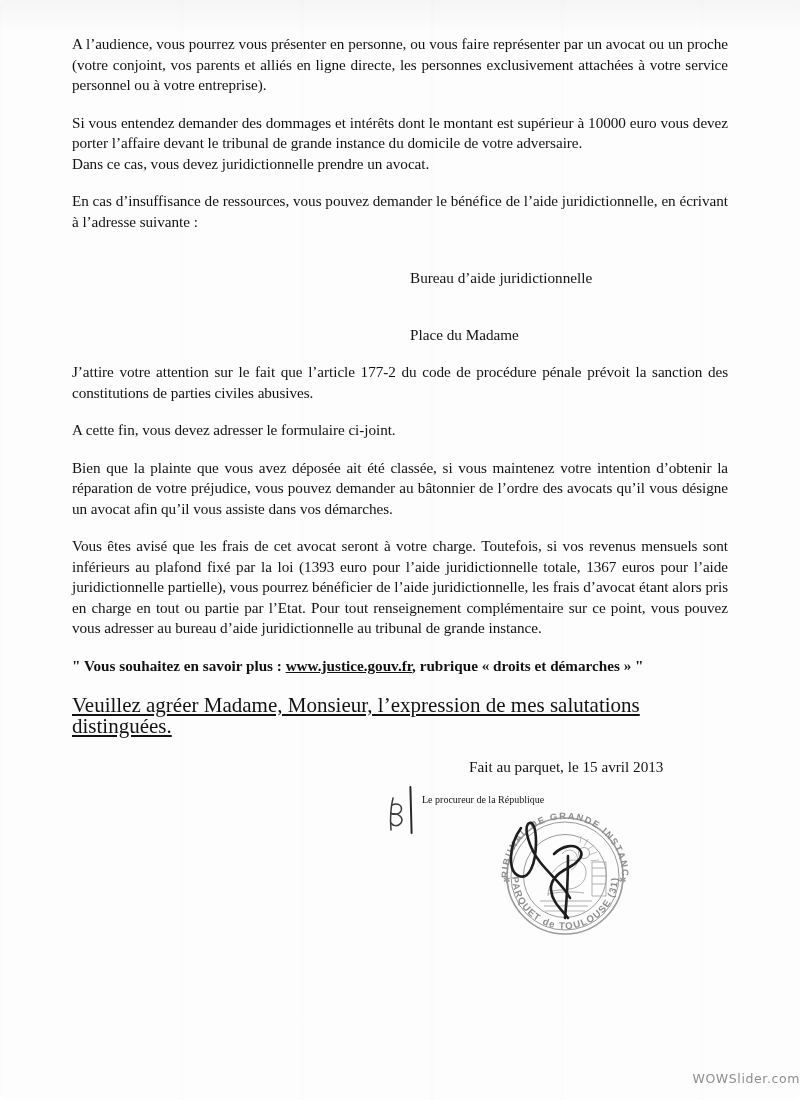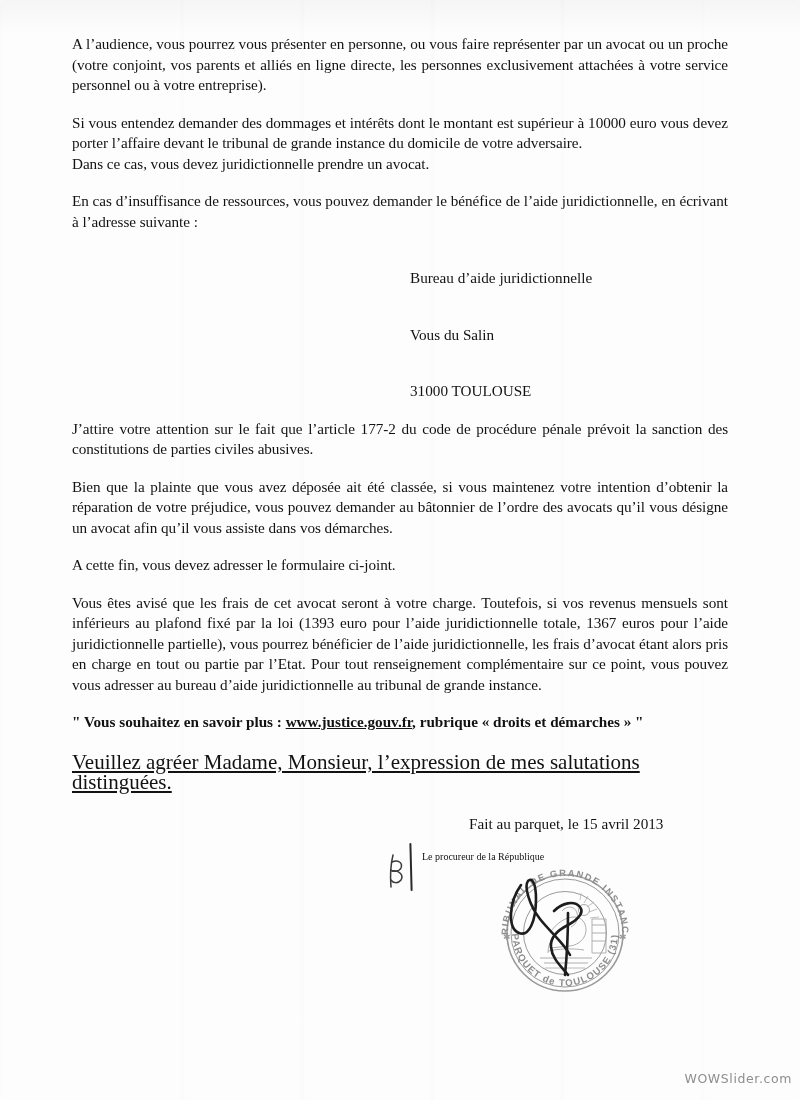--- a/index.html
+++ b/index.html
@@ -128,21 +128,21 @@
     left: 416px;
     top: 48px;
     width: 154px;
     height: 130px;
   }
   .seal svg { display: block; }
 
   
   .watermark {
     position: absolute;
-    right: 8px;
+    right: 0;
     bottom: 14px;
     font-family: "DejaVu Sans", sans-serif;
     font-size: 12.5px;
     letter-spacing: 0.6px;
     color: #8e8e8e;
     user-select: none;
   }
 </style>
 </head>
 <body>
@@ -155,29 +155,28 @@
 
     <p class="para">
       <span>Si vous entendez demander des dommages et intérêts dont le montant est supérieur à 10000 euro vous devez porter l’affaire devant le tribunal de grande instance du domicile de votre adversaire.</span><br>
       <span>Dans ce cas, vous devez juridictionnelle prendre un avocat.</span>
     </p>
 
     <p class="para">En cas d’insuffisance de ressources, vous pouvez demander le bénéfice de l’aide juridictionnelle, en écrivant à l’adresse suivante :</p>
 
     <div class="addr-block">
       <div>Bureau d’aide juridictionnelle</div>
-      <div>Vous du Salin</div>
-      <div>31000 TOULOUSE</div>
+      <div>Place du Madame</div>
     </div>
 
     <p class="para">J’attire votre attention sur le fait que l’article 177-2 du code de procédure pénale prévoit la sanction des constitutions de parties civiles abusives.</p>
 
+    <p class="para last-left">A cette fin, vous devez adresser le formulaire ci-joint.</p>
+
     <p class="para">Bien que la plainte que vous avez déposée ait été classée, si vous maintenez votre intention d’obtenir la réparation de votre préjudice, vous pouvez demander au bâtonnier de l’ordre des avocats qu’il vous désigne un avocat afin qu’il vous assiste dans vos démarches.</p>
-
-    <p class="para last-left">A cette fin, vous devez adresser le formulaire ci-joint.</p>
 
     <p class="para">Vous êtes avisé que les frais de cet avocat seront à votre charge. Toutefois, si vos revenus mensuels sont inférieurs au plafond fixé par la loi (1393 euro pour l’aide juridictionnelle totale, 1367 euros pour l’aide juridictionnelle partielle), vous pourrez bénéficier de l’aide juridictionnelle, les frais d’avocat étant alors pris en charge en tout ou partie par l’Etat. Pour tout renseignement complémentaire sur ce point, vous pouvez vous adresser au bureau d’aide juridictionnelle au tribunal de grande instance.</p>
 
     <p class="bold-line">
       <span>" Vous souhaitez en savoir plus : </span><span class="url">www.justice.gouv.fr</span><span>, rubrique « droits et démarches » "</span>
     </p>
 
     <p class="closing">Veuillez agréer Madame, Monsieur, l’expression de mes salutations distinguées.</p>
 
     <div class="sig-wrap">

